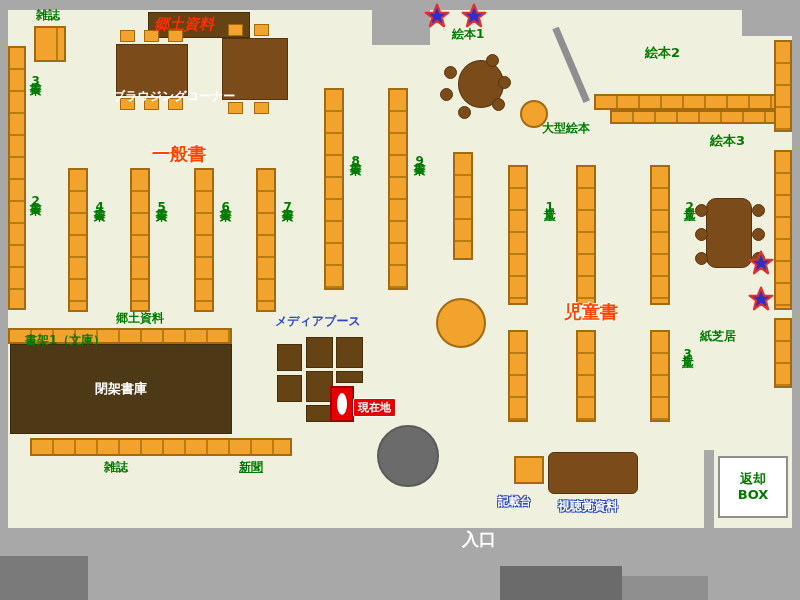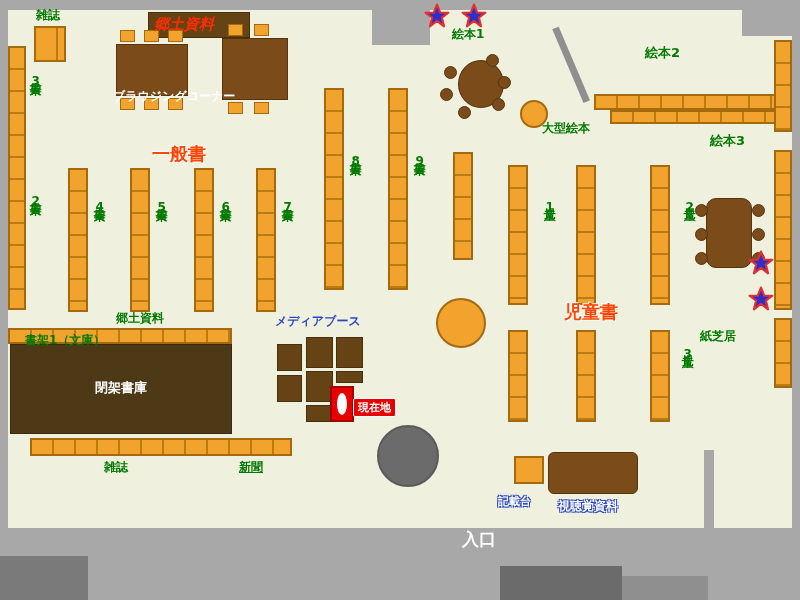--- a/index.html
+++ b/index.html
@@ -8,21 +8,21 @@
   .floor { position:absolute; left:8px; top:10px; width:784px; height:518px; background:#f0f0de; }
   .wall { position:absolute; background:#a8a8a8; }
   .wall.d1 { background:#7a7a7a; }
   .wall.d2 { background:#6b6b6b; }
   .wall.d3 { background:#8f8f8f; }
   .shelf { position:absolute; border:2px solid #a5690e; background:#f2a32e; }
   .shelf.v { background:repeating-linear-gradient(to bottom,#f2a32e 0 20px,#b97c15 20px 22px); }
   .shelf.h { background:repeating-linear-gradient(to right,#f2a32e 0 20px,#b97c15 20px 22px); }
   .wood { position:absolute; background:#7b4c1a; border:1px solid #55340e; }
   .darkwood { position:absolute; background:#654314; border:1px solid #46300c; }
-  .vdarkwood { position:absolute; background:#4e3916; border:1px solid #3a2a0e; display:flex; align-items:center; justify-content:center;font-family:Liberation Mono, monospace; }
+  .vdarkwood { position:absolute; background:#4e3916; border:1px solid #3a2a0e; display:flex; align-items:center; justify-content:center; }
   .chair { position:absolute; width:15px; height:12px; background:#f2a32e; border:1px solid #a5690e; }
   .stool { position:absolute; width:13px; height:13px; border-radius:50%; background:#7b4c1a; border:1px solid #55340e; }
   .circle { border-radius:50%; }
   .lbl { position:absolute; font-weight:bold; font-size:12px; color:#007a00; white-space:pre-line; line-height:1.15; z-index:5; }
   .lbl.v { writing-mode:vertical-rl; text-orientation:upright; letter-spacing:1px; }
   .lbl.red { color:#ff4500; font-size:18px; text-shadow:1px 1px 0 #fff,-1px -1px 0 #fff; }
   .lbl.redsm { color:#ff2d00; font-size:15px; }
   .lbl.blue { color:#2b47c4; }
   .lbl.white { color:#ffffff; }
   .lbl.outblue { color:#ffffff; font-size:11px;
@@ -131,20 +131,24 @@
   <div class="darkwood" style="left:336px;top:371px;width:27px;height:12px;"></div>
   <div class="kiosk" style="left:330px;top:386px;width:24px;height:36px;">
     <div class="oval"></div>
   </div>
 
   <div class="pillar" style="left:377px;top:425px;"></div>
 
   <div class="shelf" style="left:514px;top:456px;width:30px;height:28px;"></div>
   <div class="wood" style="left:548px;top:452px;width:90px;height:42px;border-radius:6px;"></div>
 
+  <div class="retbox" style="left:718px;top:456px;width:70px;height:62px;">
+    <span class="ctext">返却
+BOX</span>
+  </div>
 
   <div class="star" style="left:424px;top:3px;">
     <svg width="26" height="26" viewBox="0 0 24 24">
         <polygon points="12,1.5 15,9 22.5,9 16.5,13.5 18.5,21.5 12,16.5 5.5,21.5 7.5,13.5 1.5,9 9,9" fill="#2e2ec8" stroke="#e03030" stroke-width="2" stroke-linejoin="round"></polygon>
       </svg>
   </div>
   <div class="star" style="left:461px;top:3px;">
     <svg width="26" height="26" viewBox="0 0 24 24">
         <polygon points="12,1.5 15,9 22.5,9 16.5,13.5 18.5,21.5 12,16.5 5.5,21.5 7.5,13.5 1.5,9 9,9" fill="#2e2ec8" stroke="#e03030" stroke-width="2" stroke-linejoin="round"></polygon>
       </svg>

